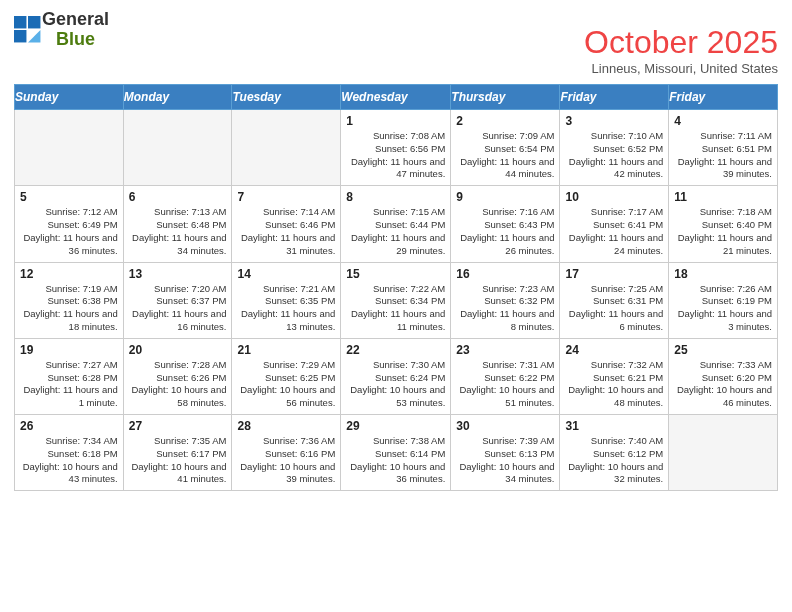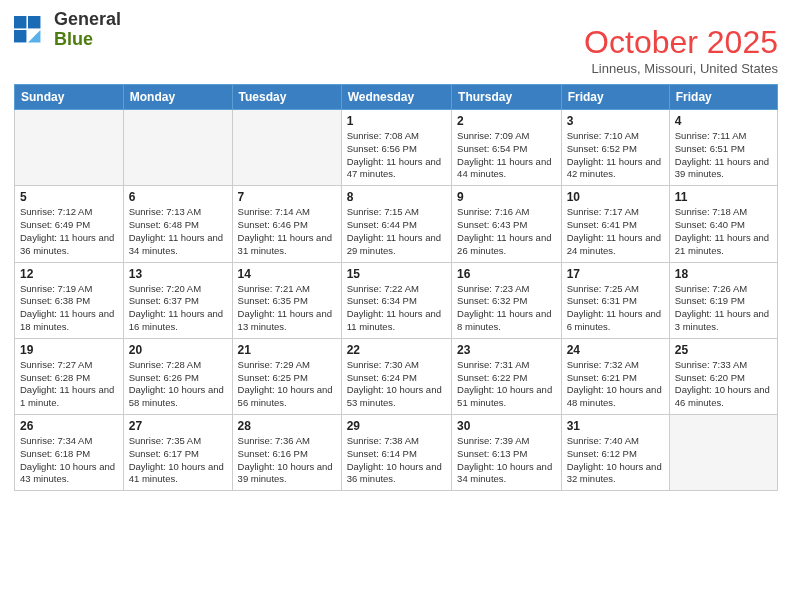--- a/index.html
+++ b/index.html
@@ -18,21 +18,22 @@
     }
     .header {
       display: flex;
       justify-content: space-between;
       align-items: flex-start;
       margin-bottom: 8px;
     }
     .logo {
       display: flex;
       align-items: center;
-      gap: 12px;
+      gap: 0;
+      text-align: center;
     }
     .logo-text {
       font-size: 18px;
       font-weight: bold;
       line-height: 1.1;
     }
     .logo-general { color: #333; }
     .logo-blue { color: #4d7c0f; }
     .logo-icon {
       width: 28px;
@@ -55,22 +56,23 @@
       width: 100%;
       border-collapse: collapse;
       border: 1px solid #ccc;
     }
     .calendar th {
       background: #3a7fc1;
       color: #fff;
       font-size: 12px;
       font-weight: bold;
       text-align: left;
-      padding: 5px 6px;
+      padding: 5px 0;
       border: 1px solid #5a9fd4;
+      font-style: italic;
     }
     .calendar td {
       vertical-align: top;
       border: 1px solid #ccc;
       padding: 4px 5px;
       width: 113px;
       min-height: 70px;
       font-size: 10px;
       color: #333;
       background: #fff;
@@ -84,20 +86,21 @@
     .day-num {
       font-size: 12px;
       font-weight: bold;
       color: #222;
       margin-bottom: 2px;
     }
     .day-info {
       font-size: 9.5px;
       color: #333;
       line-height: 1.35;
+      text-align: right;
     }
     .row-shade td {
       background: #f0f4f8;
     }
   </style>
 </head>
 <body>
 
 <div class="page">
   <div class="header">

